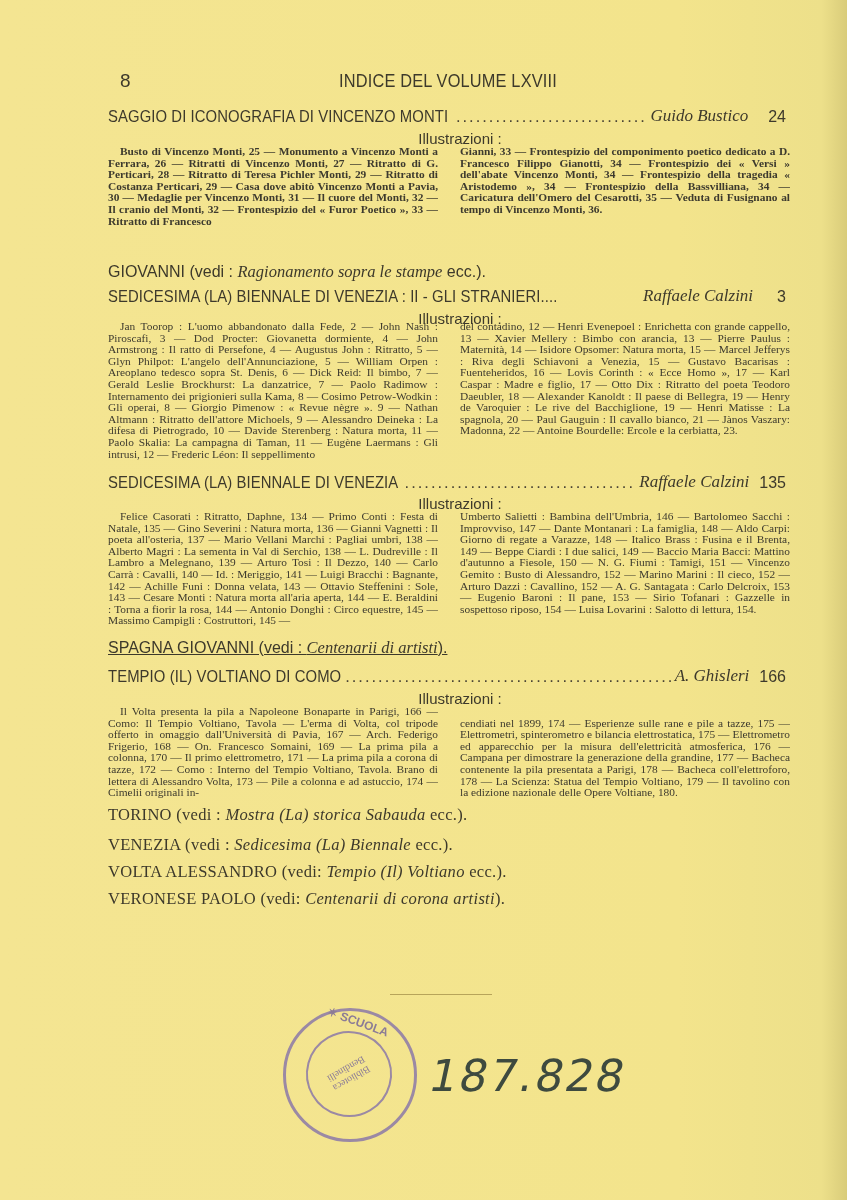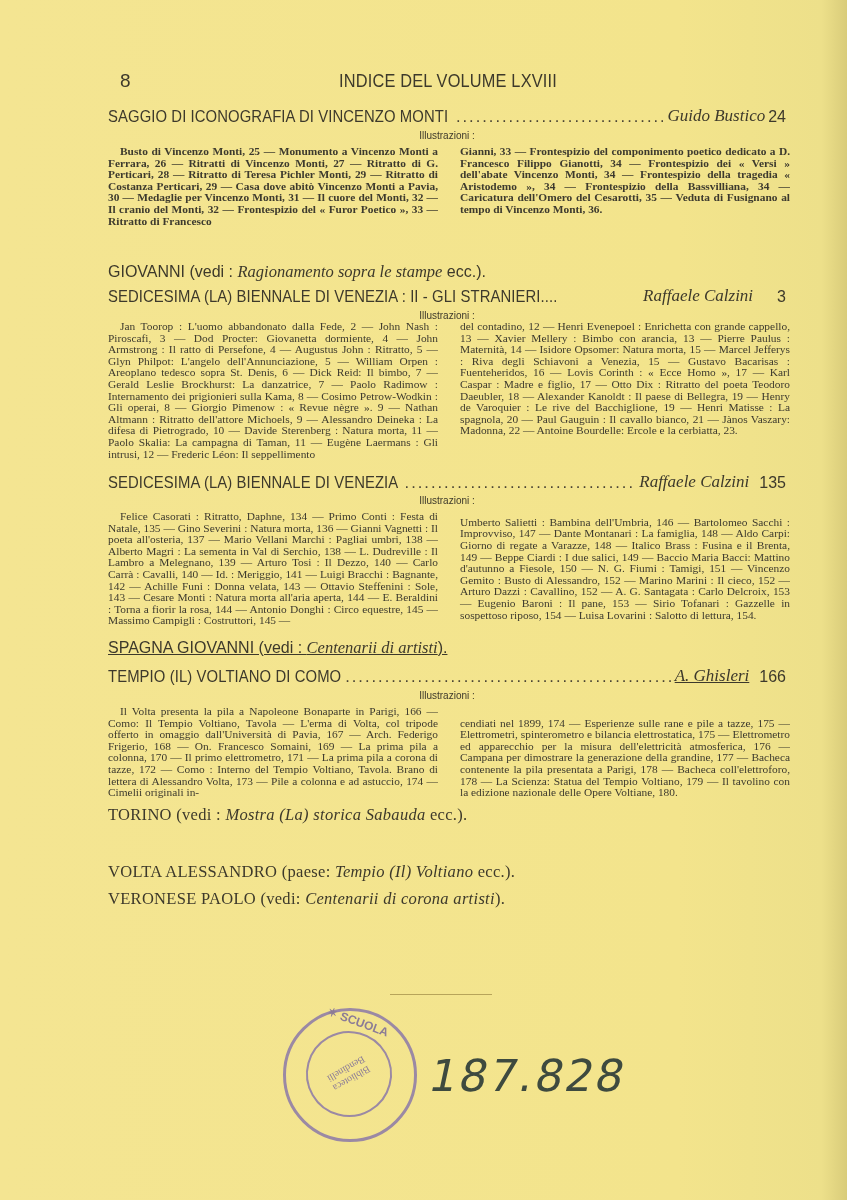--- a/index.html
+++ b/index.html
@@ -18,31 +18,31 @@
     }
     .running-head .pno { position: absolute; left: 12px; top: 0; }
     .running-head .title { position: absolute; left: 0; right: 0; text-align: center; top: 0; transform: scaleX(0.86); }
     .entry {
       position: absolute; left: 108px; width: 678px;
       font-family: "Liberation Sans", sans-serif; font-size: 16.5px; color: #3d392b;
       white-space: nowrap; display: flex; align-items: flex-end;
     }
     .entry .etitle { transform-origin: left; letter-spacing: 0.1px; }
     .entry .dots { flex: 1; overflow: hidden; white-space: nowrap; margin: 0 4px; letter-spacing: 2px; color: #4a4434; }
-    .entry .author { font-family: "Liberation Serif", serif; font-style: italic; font-size: 17px; margin-right: 3px; }
+    .entry .author { font-family: "Liberation Serif", serif; font-style: italic; font-size: 17px; margin-right: 20px; }
     .entry .epage { font-family: Liberation Sans, sans-serif; font-size: 16px; }
     .see {
       position: absolute; left: 108px; width: 680px;
       font-family: "Liberation Sans", sans-serif; font-size: 16px; color: #3d392b; white-space: nowrap;
     }
     .see .it { font-family: "Liberation Serif", serif; font-style: italic; font-size: 16.5px; }
     .see.serif { font-family: "Liberation Serif", serif; font-size: 16.5px; letter-spacing: 0.3px; }
     .ill-label {
-      position: absolute; left: 107px; width: 680px; text-align: center;
-      font-family: "Liberation Sans", sans-serif; font-size: 10px; color: #3d392b;
+      position: absolute; left: 120px; width: 680px; text-align: center;
+      font-family: "Liberation Sans", sans-serif; font-size: 15px; color: #3d392b;
     }
     .cols { position: absolute; left: 108px; width: 682px; display: flex; justify-content: space-between; }
     .col {
       width: 330px;
       font-family: "Liberation Serif", serif; font-size: 11.4px; line-height: 11.6px;
       color: #3d3a2e; text-align: justify; text-indent: 12px;
     }
     .col.cont { text-indent: 0; }
     .stamp-rule { position: absolute; left: 390px; top: 994px; width: 102px; height: 1px; background: #b7a45a; }
     .stamp {
@@ -101,46 +101,49 @@
     <div class="col cont">del contadino, 12 — Henri Evenepoel : Enrichetta con grande cappello, 13 — Xavier Mellery : Bimbo con arancia, 13 — Pierre Paulus : Maternità, 14 — Isidore Opsomer: Natura morta, 15 — Marcel Jefferys : Riva degli Schiavoni a Venezia, 15 — Gustavo Bacarisas : Fuenteheridos, 16 — Lovis Corinth : « Ecce Homo », 17 — Karl Caspar : Madre e figlio, 17 — Otto Dix : Ritratto del poeta Teodoro Daeubler, 18 — Alexander Kanoldt : Il paese di Bellegra, 19 — Henry de Varoquier : Le rive del Bacchiglione, 19 — Henri Matisse : La spagnola, 20 — Paul Gauguin : Il cavallo bianco, 21 — Jànos Vaszary: Madonna, 22 — Antoine Bourdelle: Ercole e la cerbiatta, 23.</div>
   </div>
 
   <div class="entry" style="top:472px;">
     <span class="etitle" style="display:inline-block;transform:scaleX(0.9);margin-right:-30px;">SEDICESIMA (LA) BIENNALE DI VENEZIA</span>
     <span class="dots">............................................</span>
     <span class="author" style="margin-right:10px;">Raffaele Calzini</span>
     <span class="epage">135</span>
   </div>
   <div class="ill-label" style="top:495px;">Illustrazioni :</div>
-  <div class="cols" style="top:511px;align-items:center;">
+  <div class="cols" style="top:511px;">
     <div class="col">Felice Casorati : Ritratto, Daphne, 134 — Primo Conti : Festa di Natale, 135 — Gino Severini : Natura morta, 136 — Gianni Vagnetti : Il poeta all'osteria, 137 — Mario Vellani Marchi : Pagliai umbri, 138 — Alberto Magri : La sementa in Val di Serchio, 138 — L. Dudreville : Il Lambro a Melegnano, 139 — Arturo Tosi : Il Dezzo, 140 — Carlo Carrà : Cavalli, 140 — Id. : Meriggio, 141 — Luigi Bracchi : Bagnante, 142 — Achille Funi : Donna velata, 143 — Ottavio Steffenini : Sole, 143 — Cesare Monti : Natura morta all'aria aperta, 144 — E. Beraldini : Torna a fiorir la rosa, 144 — Antonio Donghi : Circo equestre, 145 — Massimo Campigli : Costruttori, 145 —</div>
     <div class="col cont">Umberto Salietti : Bambina dell'Umbria, 146 — Bartolomeo Sacchi : Improvviso, 147 — Dante Montanari : La famiglia, 148 — Aldo Carpi: Giorno di regate a Varazze, 148 — Italico Brass : Fusina e il Brenta, 149 — Beppe Ciardi : I due salici, 149 — Baccio Maria Bacci: Mattino d'autunno a Fiesole, 150 — N. G. Fiumi : Tamigi, 151 — Vincenzo Gemito : Busto di Alessandro, 152 — Marino Marini : Il cieco, 152 — Arturo Dazzi : Cavallino, 152 — A. G. Santagata : Carlo Delcroix, 153 — Eugenio Baroni : Il pane, 153 — Sirio Tofanari : Gazzelle in sospettoso riposo, 154 — Luisa Lovarini : Salotto di lettura, 154.</div>
   </div>
 
   <div class="see" style="top:638px;text-decoration:underline;">
     <span>SPAGNA GIOVANNI (vedi : </span><span class="it">Centenarii di artisti</span><span>).</span>
   </div>
 
   <div class="entry" style="top:666px;">
     <span class="etitle" style="display:inline-block;transform:scaleX(0.9);margin-right:-26px;">TEMPIO (IL) VOLTIANO DI COMO</span>
     <span class="dots">..............................................................................</span>
-    <span class="author" style="margin-right:10px;text-decoration:underline;">A. Ghisleri</span>
+    <span class="author" style="margin-right:10px;">A. Ghisleri</span>
     <span class="epage">166</span>
   </div>
   <div class="ill-label" style="top:690px;">Illustrazioni :</div>
   <div class="cols" style="top:706px;align-items:flex-end;">
     <div class="col">Il Volta presenta la pila a Napoleone Bonaparte in Parigi, 166 — Como: Il Tempio Voltiano, Tavola — L'erma di Volta, col tripode offerto in omaggio dall'Università di Pavia, 167 — Arch. Federigo Frigerio, 168 — On. Francesco Somaini, 169 — La prima pila a colonna, 170 — Il primo elettrometro, 171 — La prima pila a corona di tazze, 172 — Como : Interno del Tempio Voltiano, Tavola. Brano di lettera di Alessandro Volta, 173 — Pile a colonna e ad astuccio, 174 — Cimelii originali in-</div>
     <div class="col cont">cendiati nel 1899, 174 — Esperienze sulle rane e pile a tazze, 175 — Elettrometri, spinterometro e bilancia elettrostatica, 175 — Elettrometro ed apparecchio per la misura dell'elettricità atmosferica, 176 — Campana per dimostrare la generazione della grandine, 177 — Bacheca contenente la pila presentata a Parigi, 178 — Bacheca coll'elettroforo, 178 — La Scienza: Statua del Tempio Voltiano, 179 — Il tavolino con la edizione nazionale delle Opere Voltiane, 180.</div>
   </div>
 
   <div class="see serif" style="top:805px;">
     <span>TORINO (vedi : </span><span class="it">Mostra (La) storica Sabauda</span><span> ecc.).</span>
   </div>
+  <div class="see serif" style="top:835px;">
+    <span>VENEZIA (vedi : </span><span class="it">Sedicesima (La) Biennale</span><span> ecc.).</span>
+  </div>
   <div class="see serif" style="top:862px;">
-    <span>VOLTA ALESSANDRO (paese: </span><span class="it">Tempio (Il) Voltiano</span><span> ecc.).</span>
+    <span>VOLTA ALESSANDRO (vedi: </span><span class="it">Tempio (Il) Voltiano</span><span> ecc.).</span>
   </div>
   <div class="see serif" style="top:889px;">
     <span>VERONESE PAOLO (vedi: </span><span class="it">Centenarii di corona artisti</span><span>).</span>
   </div>
 
   <div class="stamp-rule"></div>
 
   <div class="stamp">
     <span class="ring-text" style="left:40px;top:4px;transform:rotate(20deg);">✶ SCUOLA</span>
     <div class="inner">

